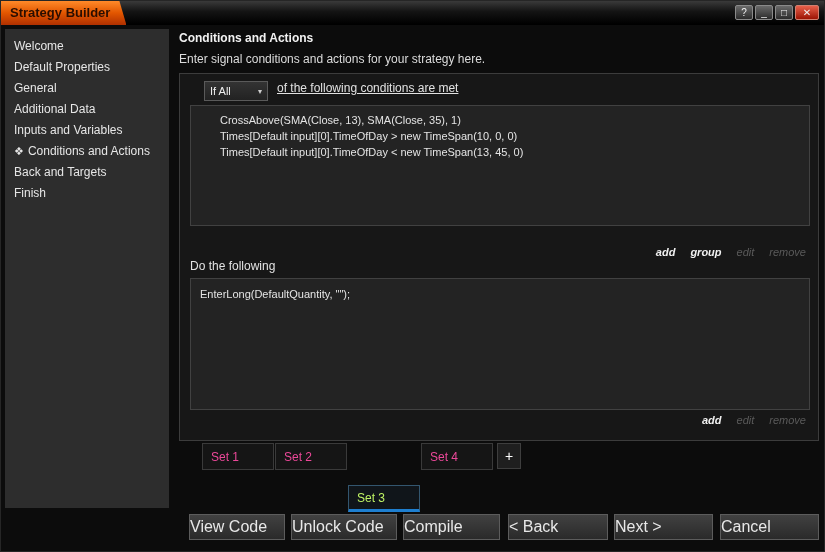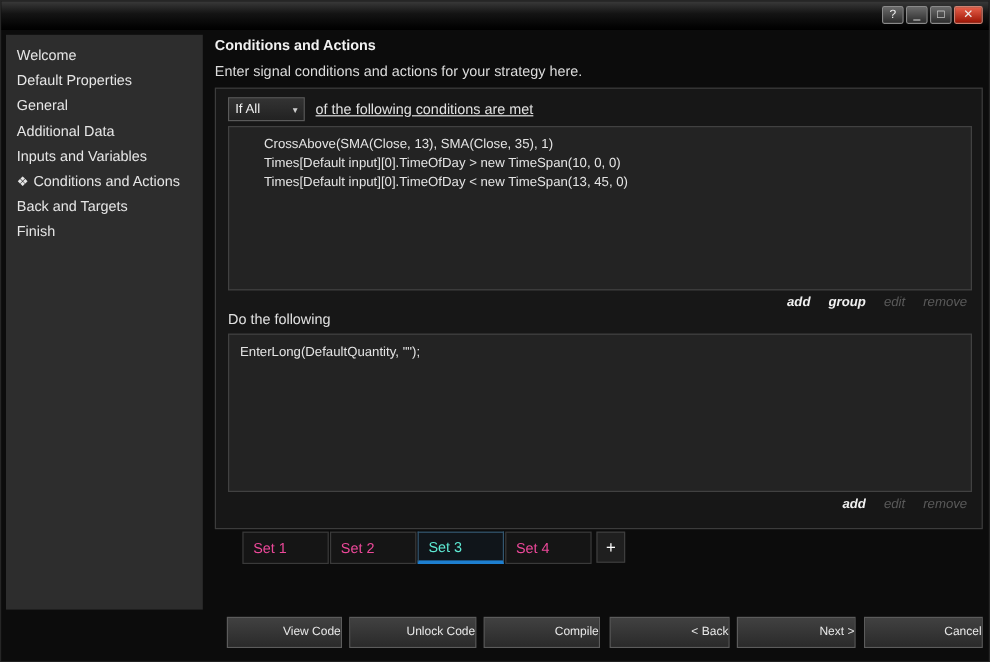--- a/index.html
+++ b/index.html
@@ -27,70 +27,71 @@
     font-size:12px; white-space:nowrap; }
   .side-item .side-icon { margin-right:4px; font-size:11px; color:#e6e6e6; }
 
   
   .main-title { position:absolute; left:178px; top:30px; font-size:12px; font-weight:bold; color:#f2f2f2; }
   .main-sub { position:absolute; left:178px; top:51px; font-size:12px; color:#dcdcdc; }
 
   .group-box { position:absolute; left:178px; top:72px; width:640px; height:368px;
     border:1px solid #3c3c3c; background:#171717; }
 
-  .cond-row { position:absolute; left:10px; top:7px; display:flex; align-items:center; gap:9px; }
+  .cond-row { position:absolute; left:24px; top:7px; display:flex; align-items:flex-start; gap:9px; }
   .dropdown { width:64px; height:20px; background:linear-gradient(#333,#222);
     border:1px solid #5a5a5a; color:#efefef; font-size:11px; display:flex;
     align-items:center; justify-content:space-between; padding:0 5px; cursor:default; }
   .dd-arrow { font-size:8px; color:#cfcfcf; }
   .cond-suffix { font-size:12px; color:#e2e2e2;text-decoration:underline; }
 
   .listbox { position:absolute; left:10px; width:620px; background:#232323;
     border:1px solid #414141; overflow:hidden; }
-  .cond-listbox { top:31px; height:137px; padding:6px 4px 0 29px; }
+  .cond-listbox { top:31px; height:121px; padding:6px 4px 0 29px; }
   .act-listbox { top:204px; height:132px; padding:7px 4px 0 9px; }
   .list-item { font-size:11px; color:#e4e4e4; line-height:16px; white-space:nowrap; }
 
   .links-row { position:absolute; right:12px; display:flex; gap:15px;
     font-size:11px; font-style:italic; }
   .links-row.row1 { top:172px; }
   .links-row.row2 { top:340px; }
   .link-on { color:#f0f0f0; font-weight:bold; cursor:default; }
   .link-off { color:#5a5a5a; cursor:default; }
 
   .do-label { position:absolute; left:10px; top:185px; font-size:12px; color:#e2e2e2; }
 
   
   .tabs { position:absolute; left:201px; top:442px; display:flex; align-items:flex-start; }
   .tab { width:72px; height:27px; background:#151515; border:1px solid #3a3a3a;
     margin-right:1px; color:#ec4899; font-size:12px; display:flex; align-items:center;
     padding-left:8px; cursor:default; }
-  .tab.selected { color:#5eead4; background:#10151a; border-color:#33566f;
-    border-bottom:3px solid #1e7fd0; }
+  .tab.selected { color:#bef264; background:#10151a; border-color:#33566f;
+    border-bottom:3px solid #1e7fd0;margin-top:42px; }
   .add-tab { width:24px; height:26px; margin-left:3px; background:#1f1f1f;
     border:1px solid #3e3e3e; color:#fff; font-size:14px; display:flex;
     align-items:center; justify-content:center; cursor:default; }
 
   
   .btn { position:absolute; top:513px; height:26px; background:linear-gradient(#414141,#2a2a2a);
-    border:1px solid #5c5c5c; color:#e8e8e8; font-size:10px; text-align:right;
+    border:1px solid #5c5c5c; color:#e8e8e8; font-size:16px; text-align:left;
     line-height:24px; cursor:default; }
   .btn-view   { left:188px; width:96px; }
   .btn-unlock { left:290px; width:106px; }
   .btn-compile{ left:402px; width:97px; }
   .btn-back   { left:507px; width:100px; }
   .btn-next   { left:613px; width:99px; }
   .btn-cancel { left:719px; width:99px; }
 </style>
 </head>
 <body>
 
 <div class="window">
 
   <div class="titlebar">
+    <div class="title-tab">Strategy Builder</div>
     <div class="win-btns">
       <div class="win-btn">?</div>
       <div class="win-btn">_</div>
       <div class="win-btn">□</div>
       <div class="win-btn close">✕</div>
     </div>
   </div>
 
   <div class="sidebar">
     <div class="side-item"><span>Welcome</span></div>

